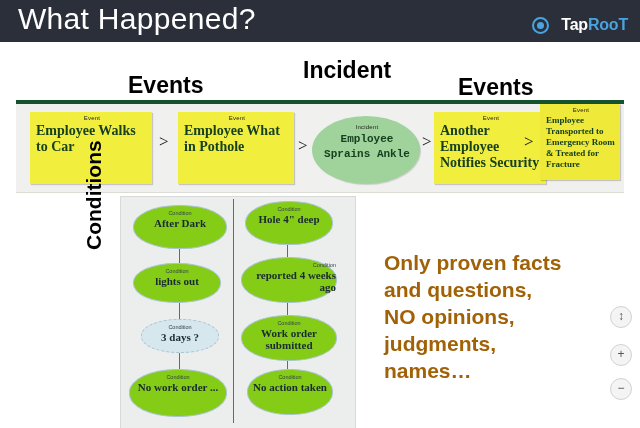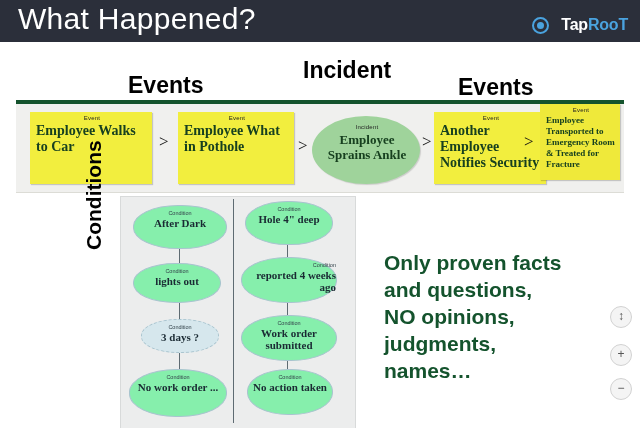--- a/index.html
+++ b/index.html
@@ -119,21 +119,21 @@
     background: #efe93a;
     box-shadow: 1px 1px 1px rgba(0,0,0,0.18);
   }
   .sticky.green {
     background: #9fd39b;
     border-radius: 50%;
     padding-top: 8px;
     text-align: center;
     box-shadow: 1px 1px 1px rgba(0,0,0,0.15);
   }
-  .sticky.green .txt { font-size: 13px; line-height: 15px; }
+  .sticky.green .txt { font-size: 11px; line-height: 15px; font-family: Liberation Mono, monospace; }
   #ev1 { left: 14px;  top: 8px;  width: 122px; height: 72px; }
   #ev2 { left: 162px; top: 8px;  width: 116px; height: 72px; }
   #incident-oval { left: 296px; top: 12px; width: 108px; height: 68px; }
   #ev3 { left: 418px; top: 8px;  width: 112px; height: 72px; }
   #ev4 { left: 524px; top: 0;  width: 80px;  height: 76px; }
   #ev4 .txt { font-size: 9px; line-height: 11px; }
   .arrow {
     position: absolute;
     color: #111;
     font-size: 17px;
@@ -152,21 +152,21 @@
     width: 234px;
     height: 232px;
     background: #eceded;
     border: 1px solid #d8dada;
     border-bottom: none;
     overflow: hidden;
   }
   .cond {
     position: absolute;
     box-sizing: border-box;
-    background: #86efac;
+    background: #84cc16;
     border: 1px solid #a9c4cf;
     border-radius: 48% 48% 48% 48%;
     text-align: center;
     font-family: "Liberation Serif", serif;
     color: #1a2a33;
     padding-top: 4px;
   }
   .cond .kind {
     font-size: 5.5px;
     font-family: "Liberation Sans", sans-serif;
@@ -214,21 +214,21 @@
 
   
   .right-text {
     position: absolute;
     left: 384px;
     top: 249px;
     width: 230px;
     font-size: 21px;
     font-weight: bold;
     line-height: 27px;
-    color: #14532d;
+    color: #a16207;
   }
   .right-text div { white-space: nowrap; }
 
   
   .ctrl {
     position: absolute;
     right: 8px;
     width: 20px;
     height: 20px;
     border-radius: 50%;

